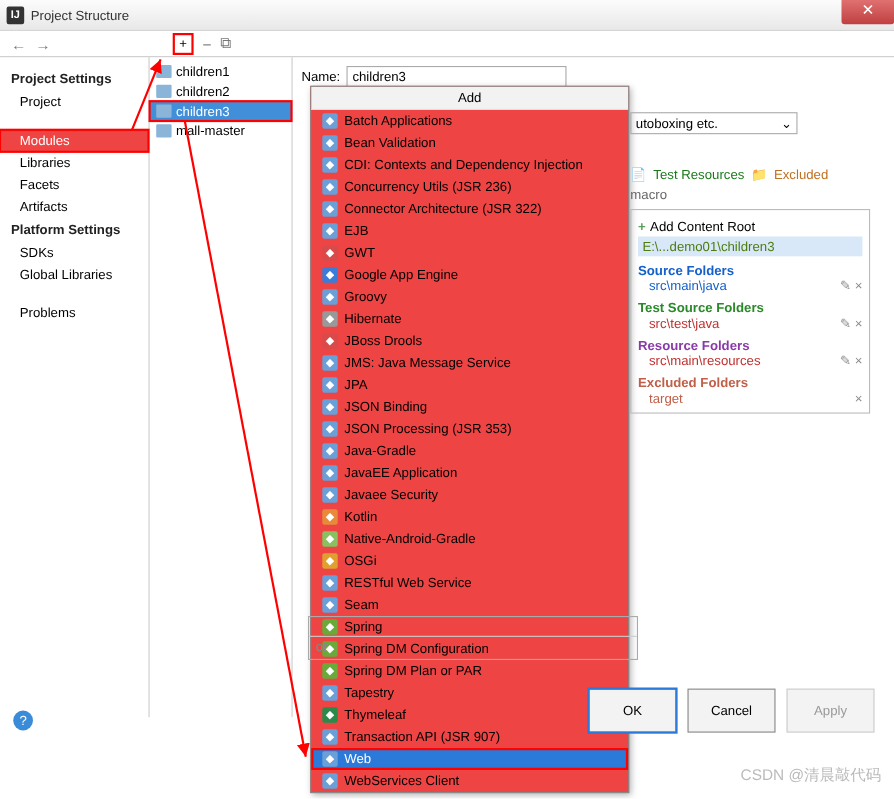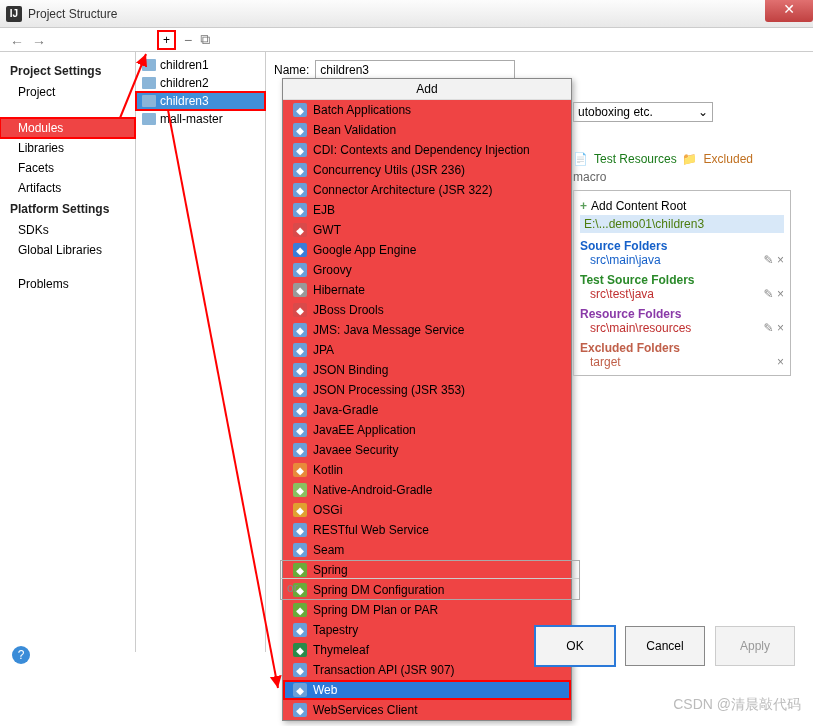--- a/index.html
+++ b/index.html
@@ -24,21 +24,21 @@
 .main { flex: 1; position: relative; padding: 8px; }
 .name-row { display: flex; gap: 6px; align-items: center; }
 .name-row input { border: 1px solid #aaa; padding: 2px 4px; width: 200px; }
 .popup { position: absolute; left: 16px; top: 26px; width: 290px; background: #ef4444; border: 1px solid #888; box-shadow: 2px 2px 6px rgba(0,0,0,0.3); }
 .popup-title { text-align: center; background: #f2f2f2; padding: 3px 0; border-bottom: 1px solid #ddd; }
 .popup-list { max-height: 640px; overflow: visible; }
 .popup-item { padding: 3px 8px 3px 10px; display: flex; align-items: center; gap: 6px; cursor: pointer; }
 .popup-item.selected { background: #2b79d8; color: #fff; outline: 2px solid red; outline-offset: -2px; }
 .popup-item .picon { width: 14px; height: 14px; display: inline-flex; align-items: center; justify-content: center; font-size: 10px; border-radius: 2px; }
 .right-panel { position: absolute; right: 10px; top: 50px; width: 230px; font-size: 12px; }
-.right-panel .combo { border: 1px solid #aaa; padding: 2px 4px; width: 140px; display: flex; justify-content: space-between; }
+.right-panel .combo { border: 1px solid #aaa; padding: 2px 4px; width: 152px; display: flex; justify-content: space-between; }
 .right-panel .tags { margin-top: 30px; display: flex; gap: 6px; align-items: center; }
 .tag-test { color: #1a7a1a; } .tag-excl { color: #c07020; }
 .content-root { border: 1px solid #bbb; margin-top: 6px; padding: 6px; width: 218px; }
 .content-root .hdr { display: flex; align-items: center; gap: 4px; padding: 2px 0; }
 .content-root .hdr .plus { color: #5a9e5a; font-weight: bold; }
 .content-root .path { color: #4d7c0f; }
 .folder-label { font-weight: bold; margin-top: 6px; }
 .folder-label.src { color: #1560c9; } .folder-label.test { color: #2a8a2a; }
 .folder-label.res { color: #8a3aa8; } .folder-label.excl { color: #c0604a; }
 .folder-item { color: inherit; padding-left: 10px; display: flex; justify-content: space-between; }

